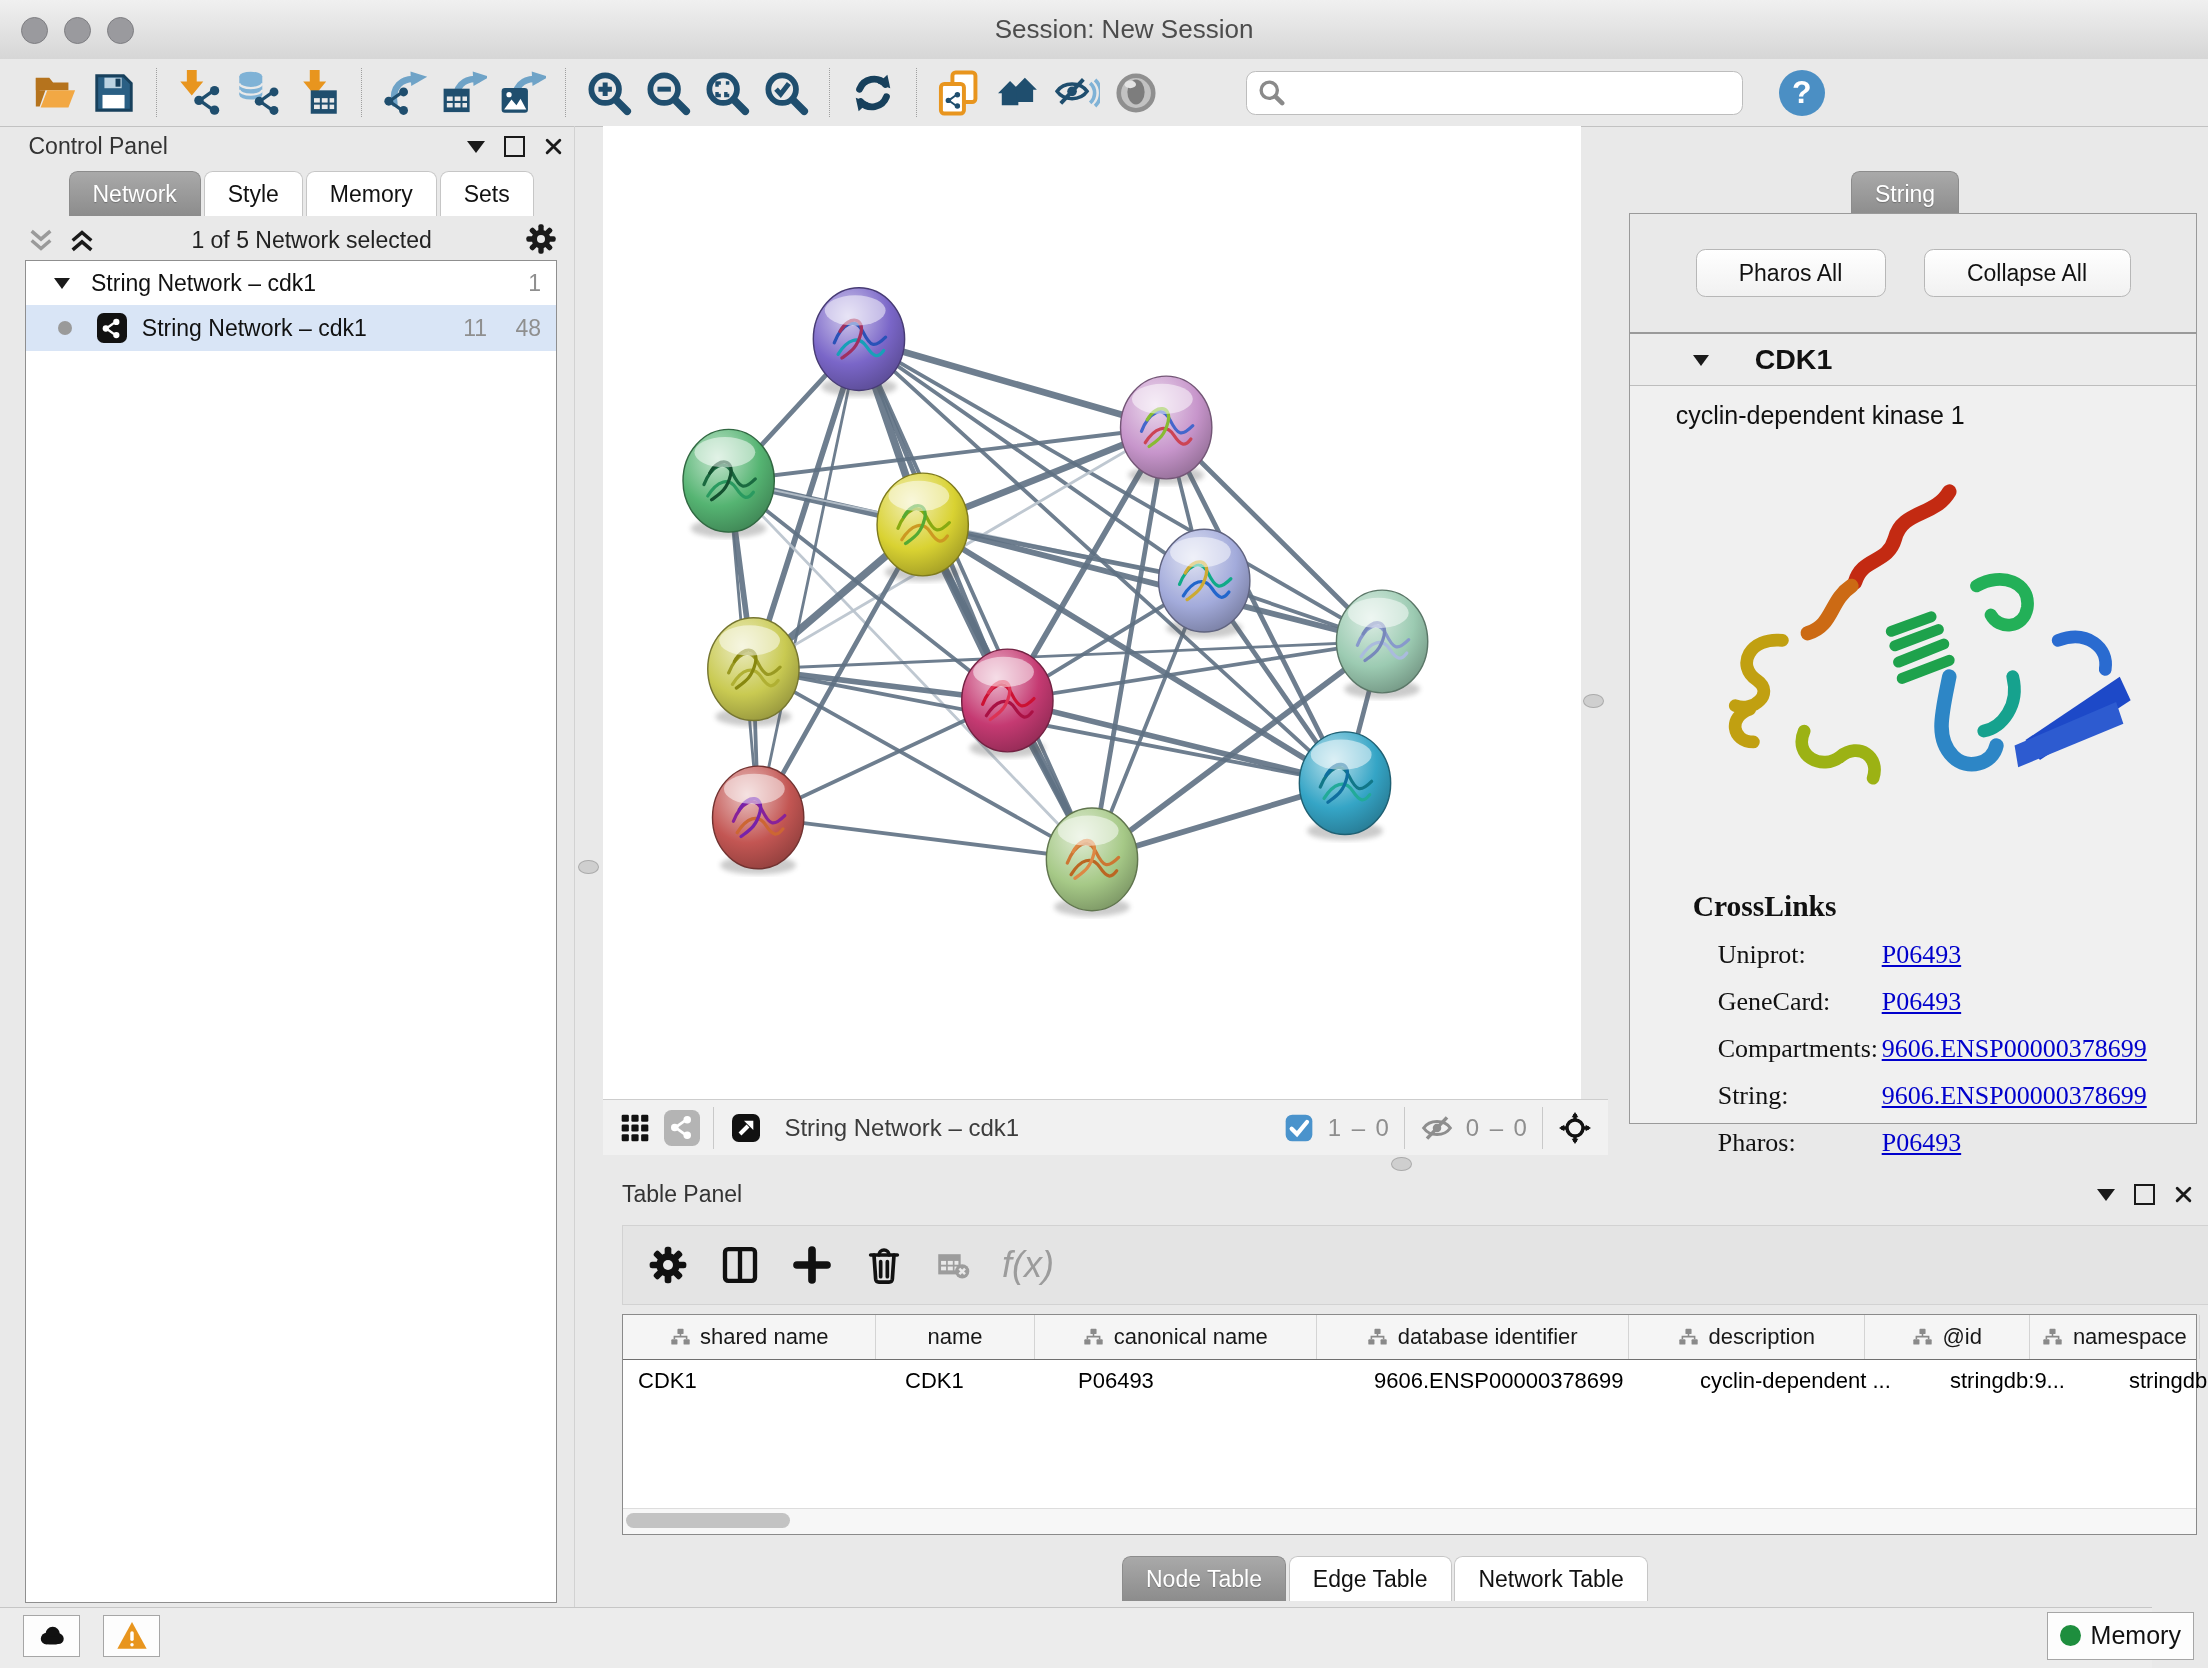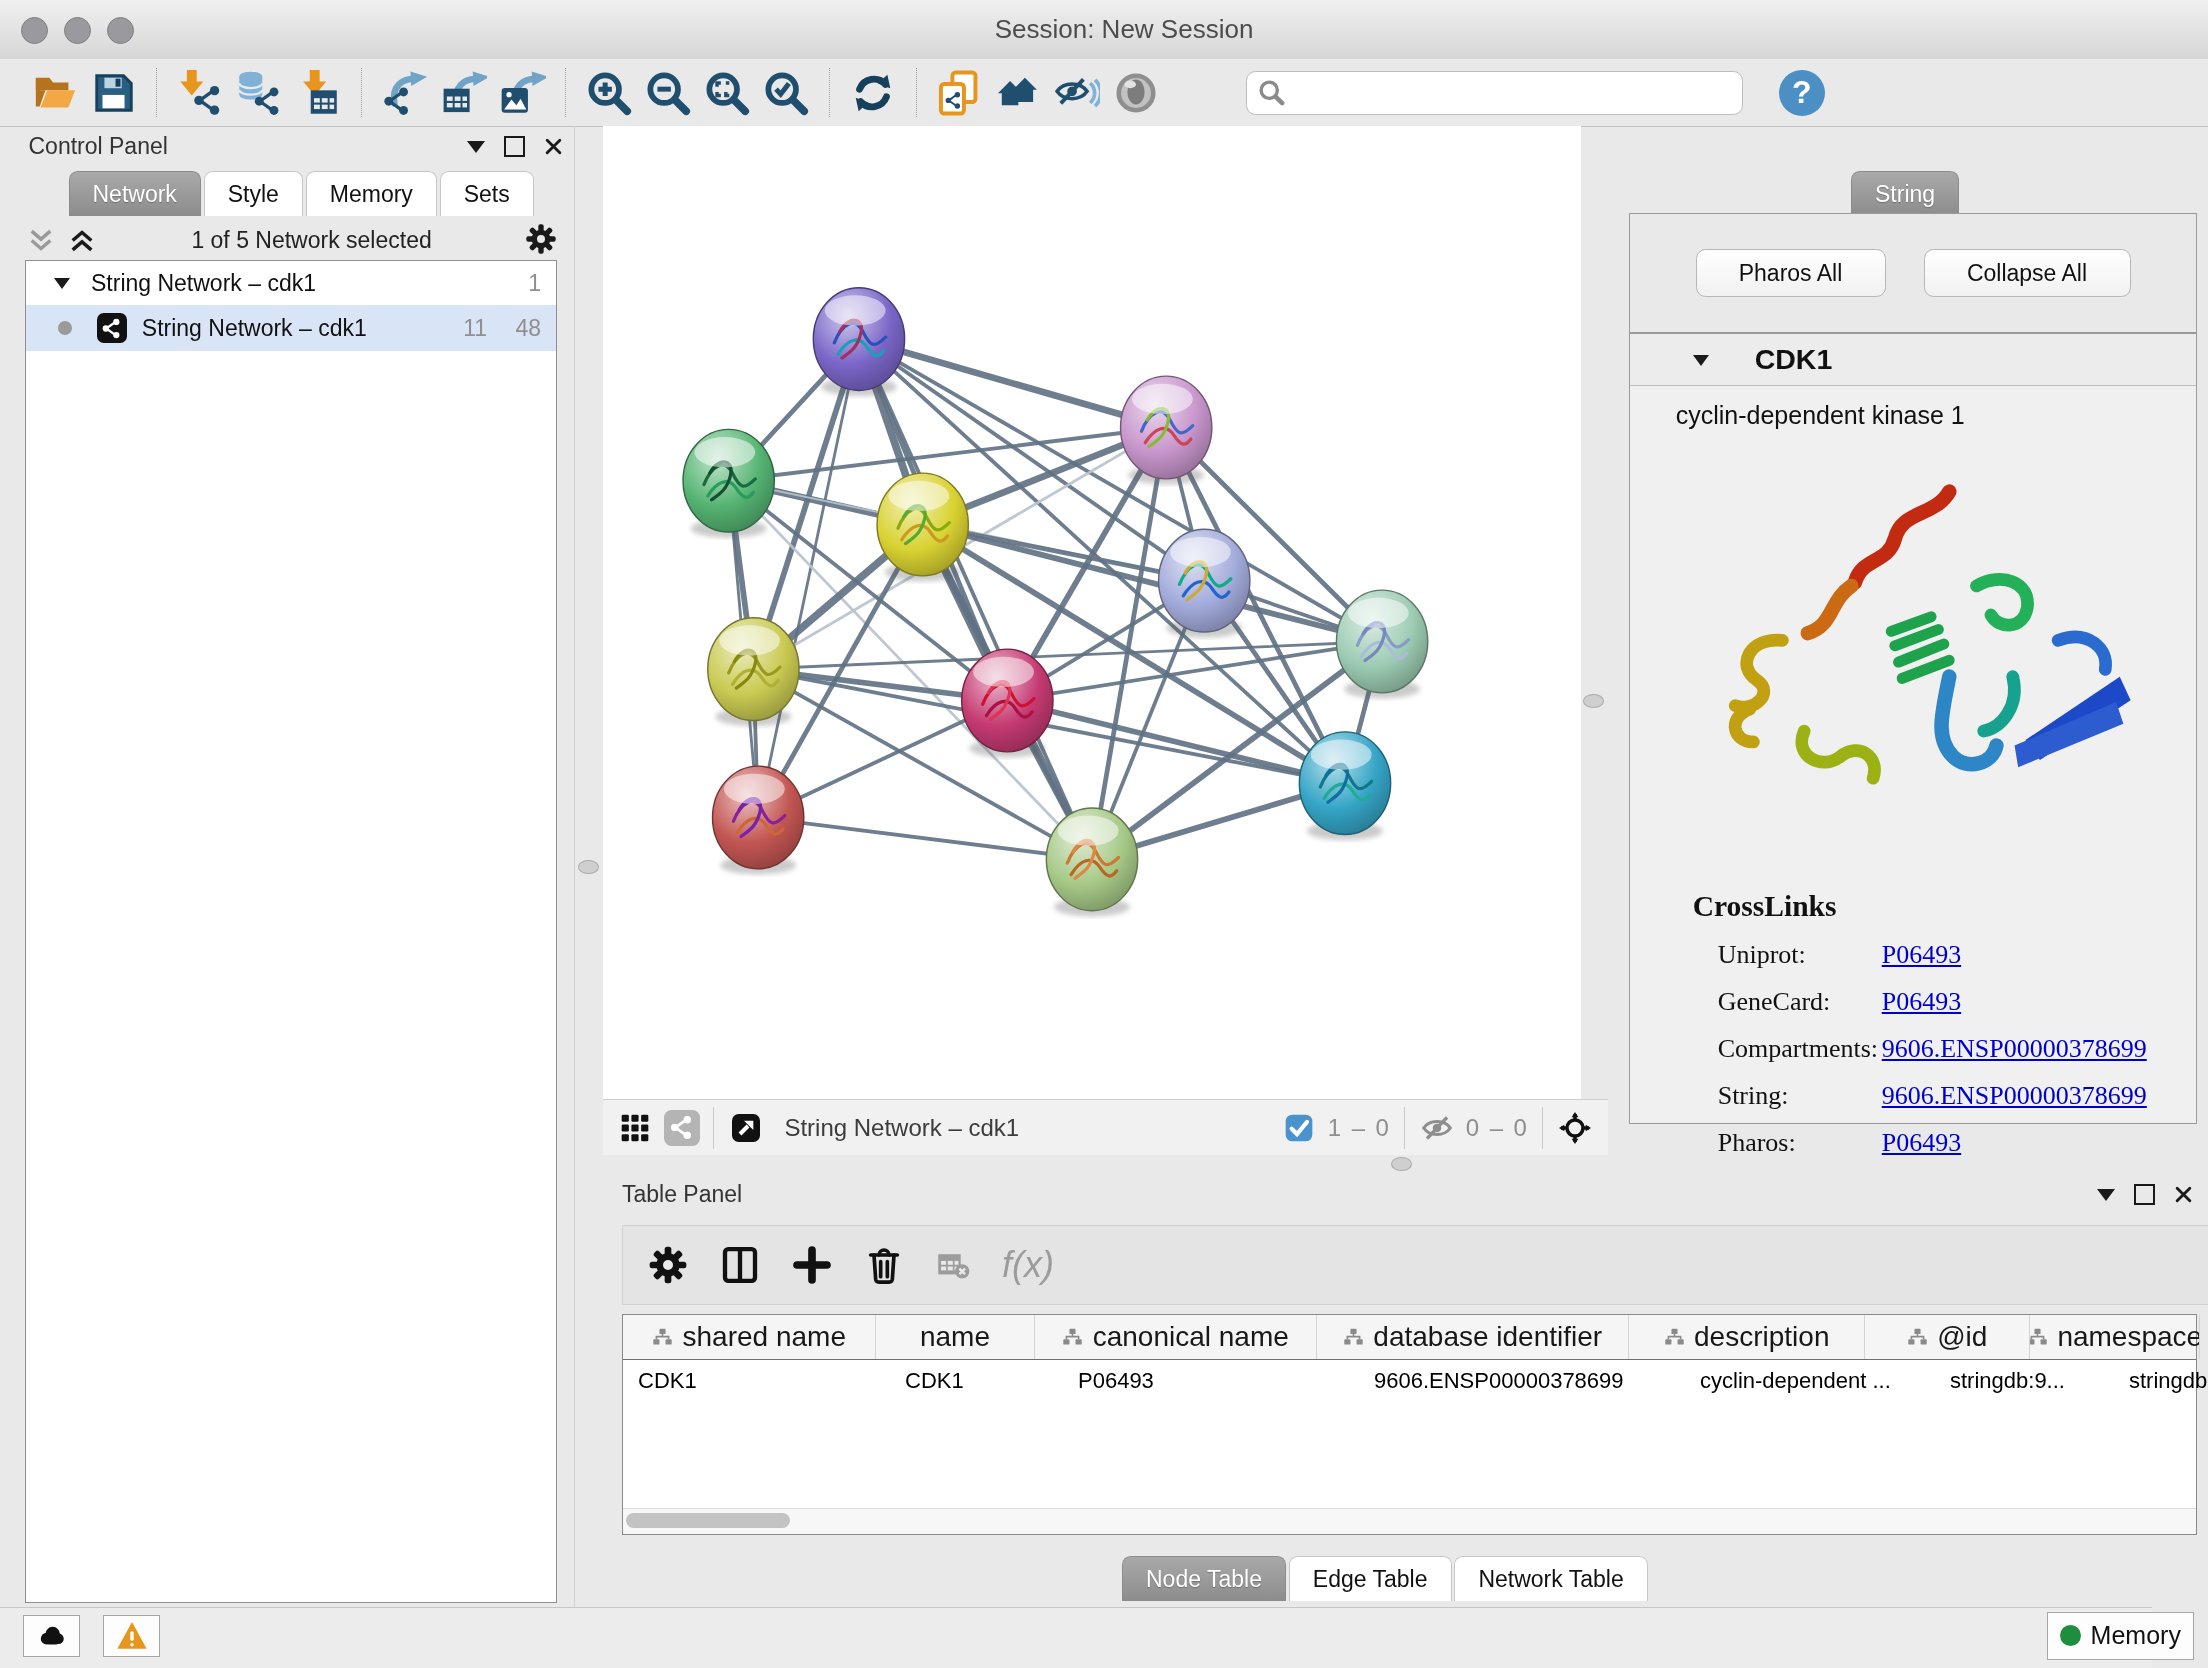--- a/index.html
+++ b/index.html
@@ -90,21 +90,21 @@
   .cl-link{color:#0000cc;text-decoration:underline;}
 
   
   .tpanel-title{position:absolute;left:622px;top:1179px;right:15px;display:flex;align-items:center;}
   .ttoolbar{position:absolute;left:622px;top:1225px;width:1573px;height:78px;background:#e4e4e4;border:1px solid #d2d2d2;
     display:flex;align-items:center;padding-left:25px;gap:32px;}
   .ttoolbar svg{width:40px;height:40px;}
   .fx{font-family:Liberation Sans, sans-serif;font-style:italic;font-size:36px;color:#9c9c9c;}
   .tbox{position:absolute;left:622px;top:1314px;width:1573px;height:219px;background:#fff;border:1.9px solid #8a8a8a;}
   .thead{display:flex;height:44px;background:#f5f5f5;border-bottom:1.9px solid #6f6f6f;}
-  .th{display:flex;align-items:center;justify-content:center;gap:9.5px;font-size:28px;color:#181818;
+  .th{display:flex;align-items:center;justify-content:center;gap:9.5px;font-size:22px;color:#181818;
     border-right:1px solid #d4d4d4;overflow:hidden;white-space:nowrap;flex:0 0 auto;}
   .th svg{width:21px;height:21px;color:#8a8a8a;flex:0 0 auto;}
   .trow{display:flex;height:42px;}
   .td{display:flex;align-items:center;padding-left:15px;font-size:22px;color:#000;overflow:hidden;
     white-space:nowrap;flex:0 0 auto;}
   .hscroll{position:absolute;left:0;bottom:0;width:100%;height:25px;background:#f7f7f7;border-top:1px solid #ddd;}
   .hthumb{position:absolute;left:2.9px;top:3.8px;width:164px;height:15px;border-radius:7.6px;background:#c3c3c3;}
   .btabs{position:absolute;left:1122px;top:1556px;display:flex;}
 
   

